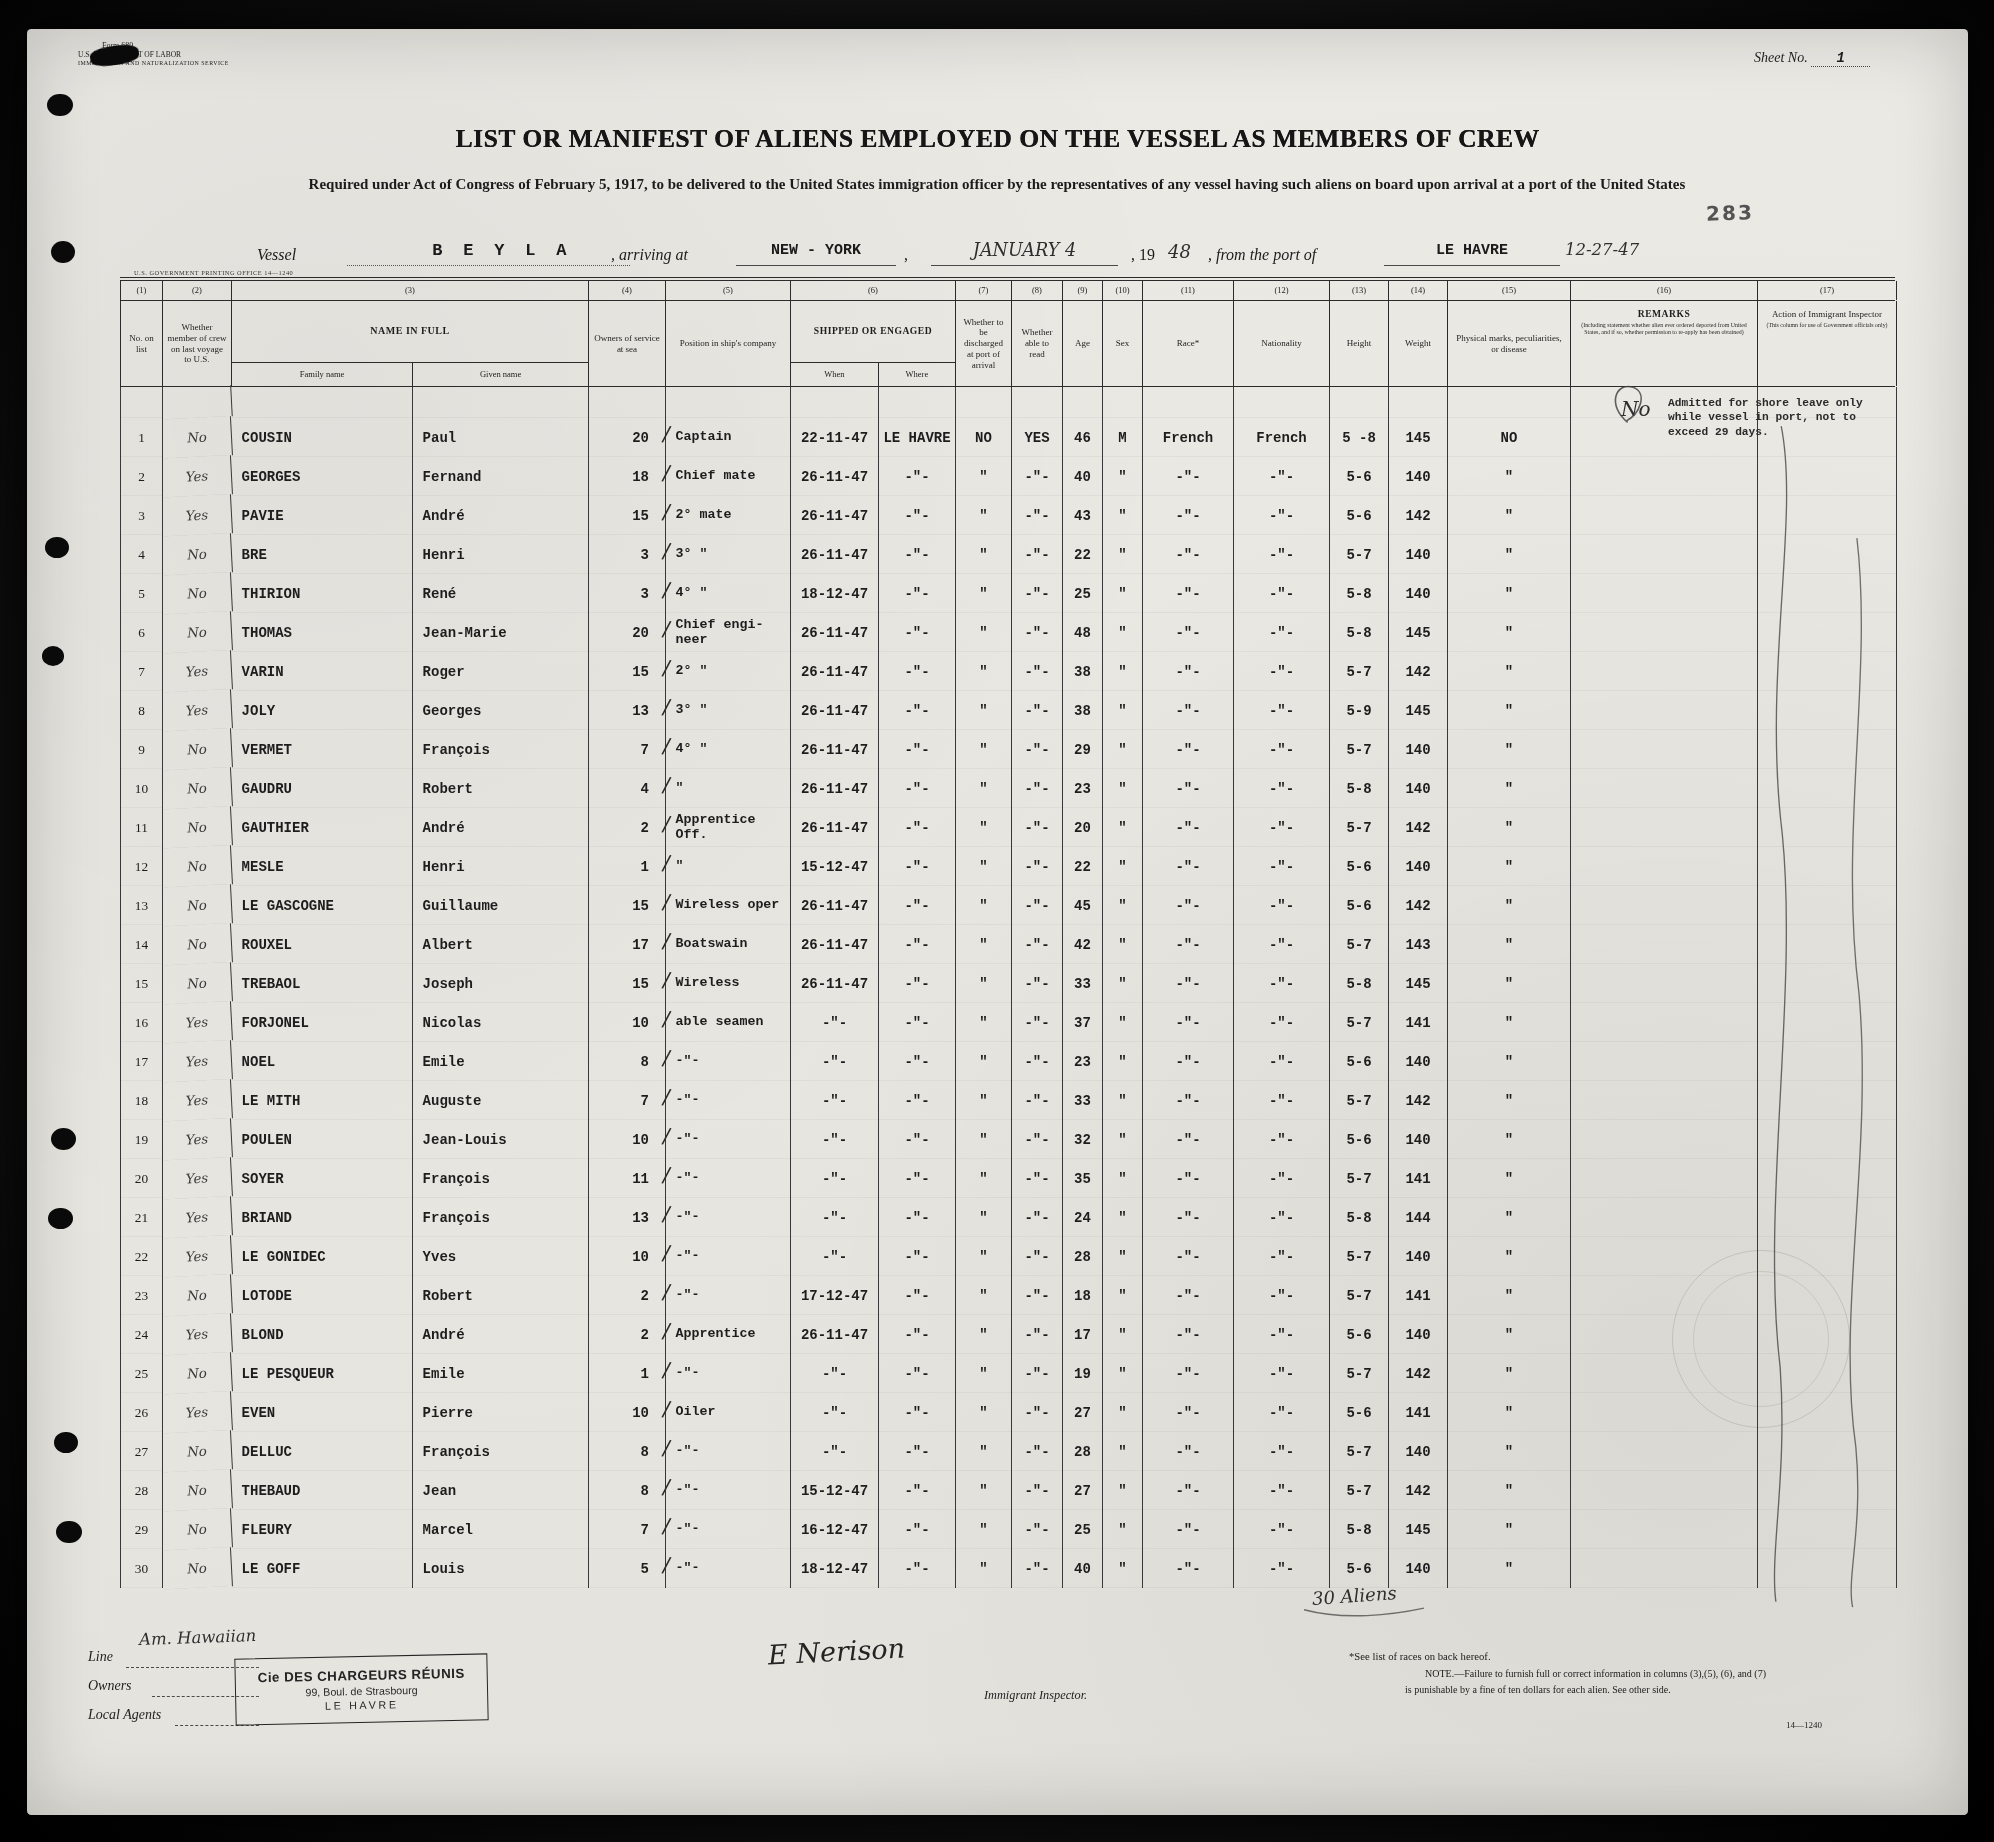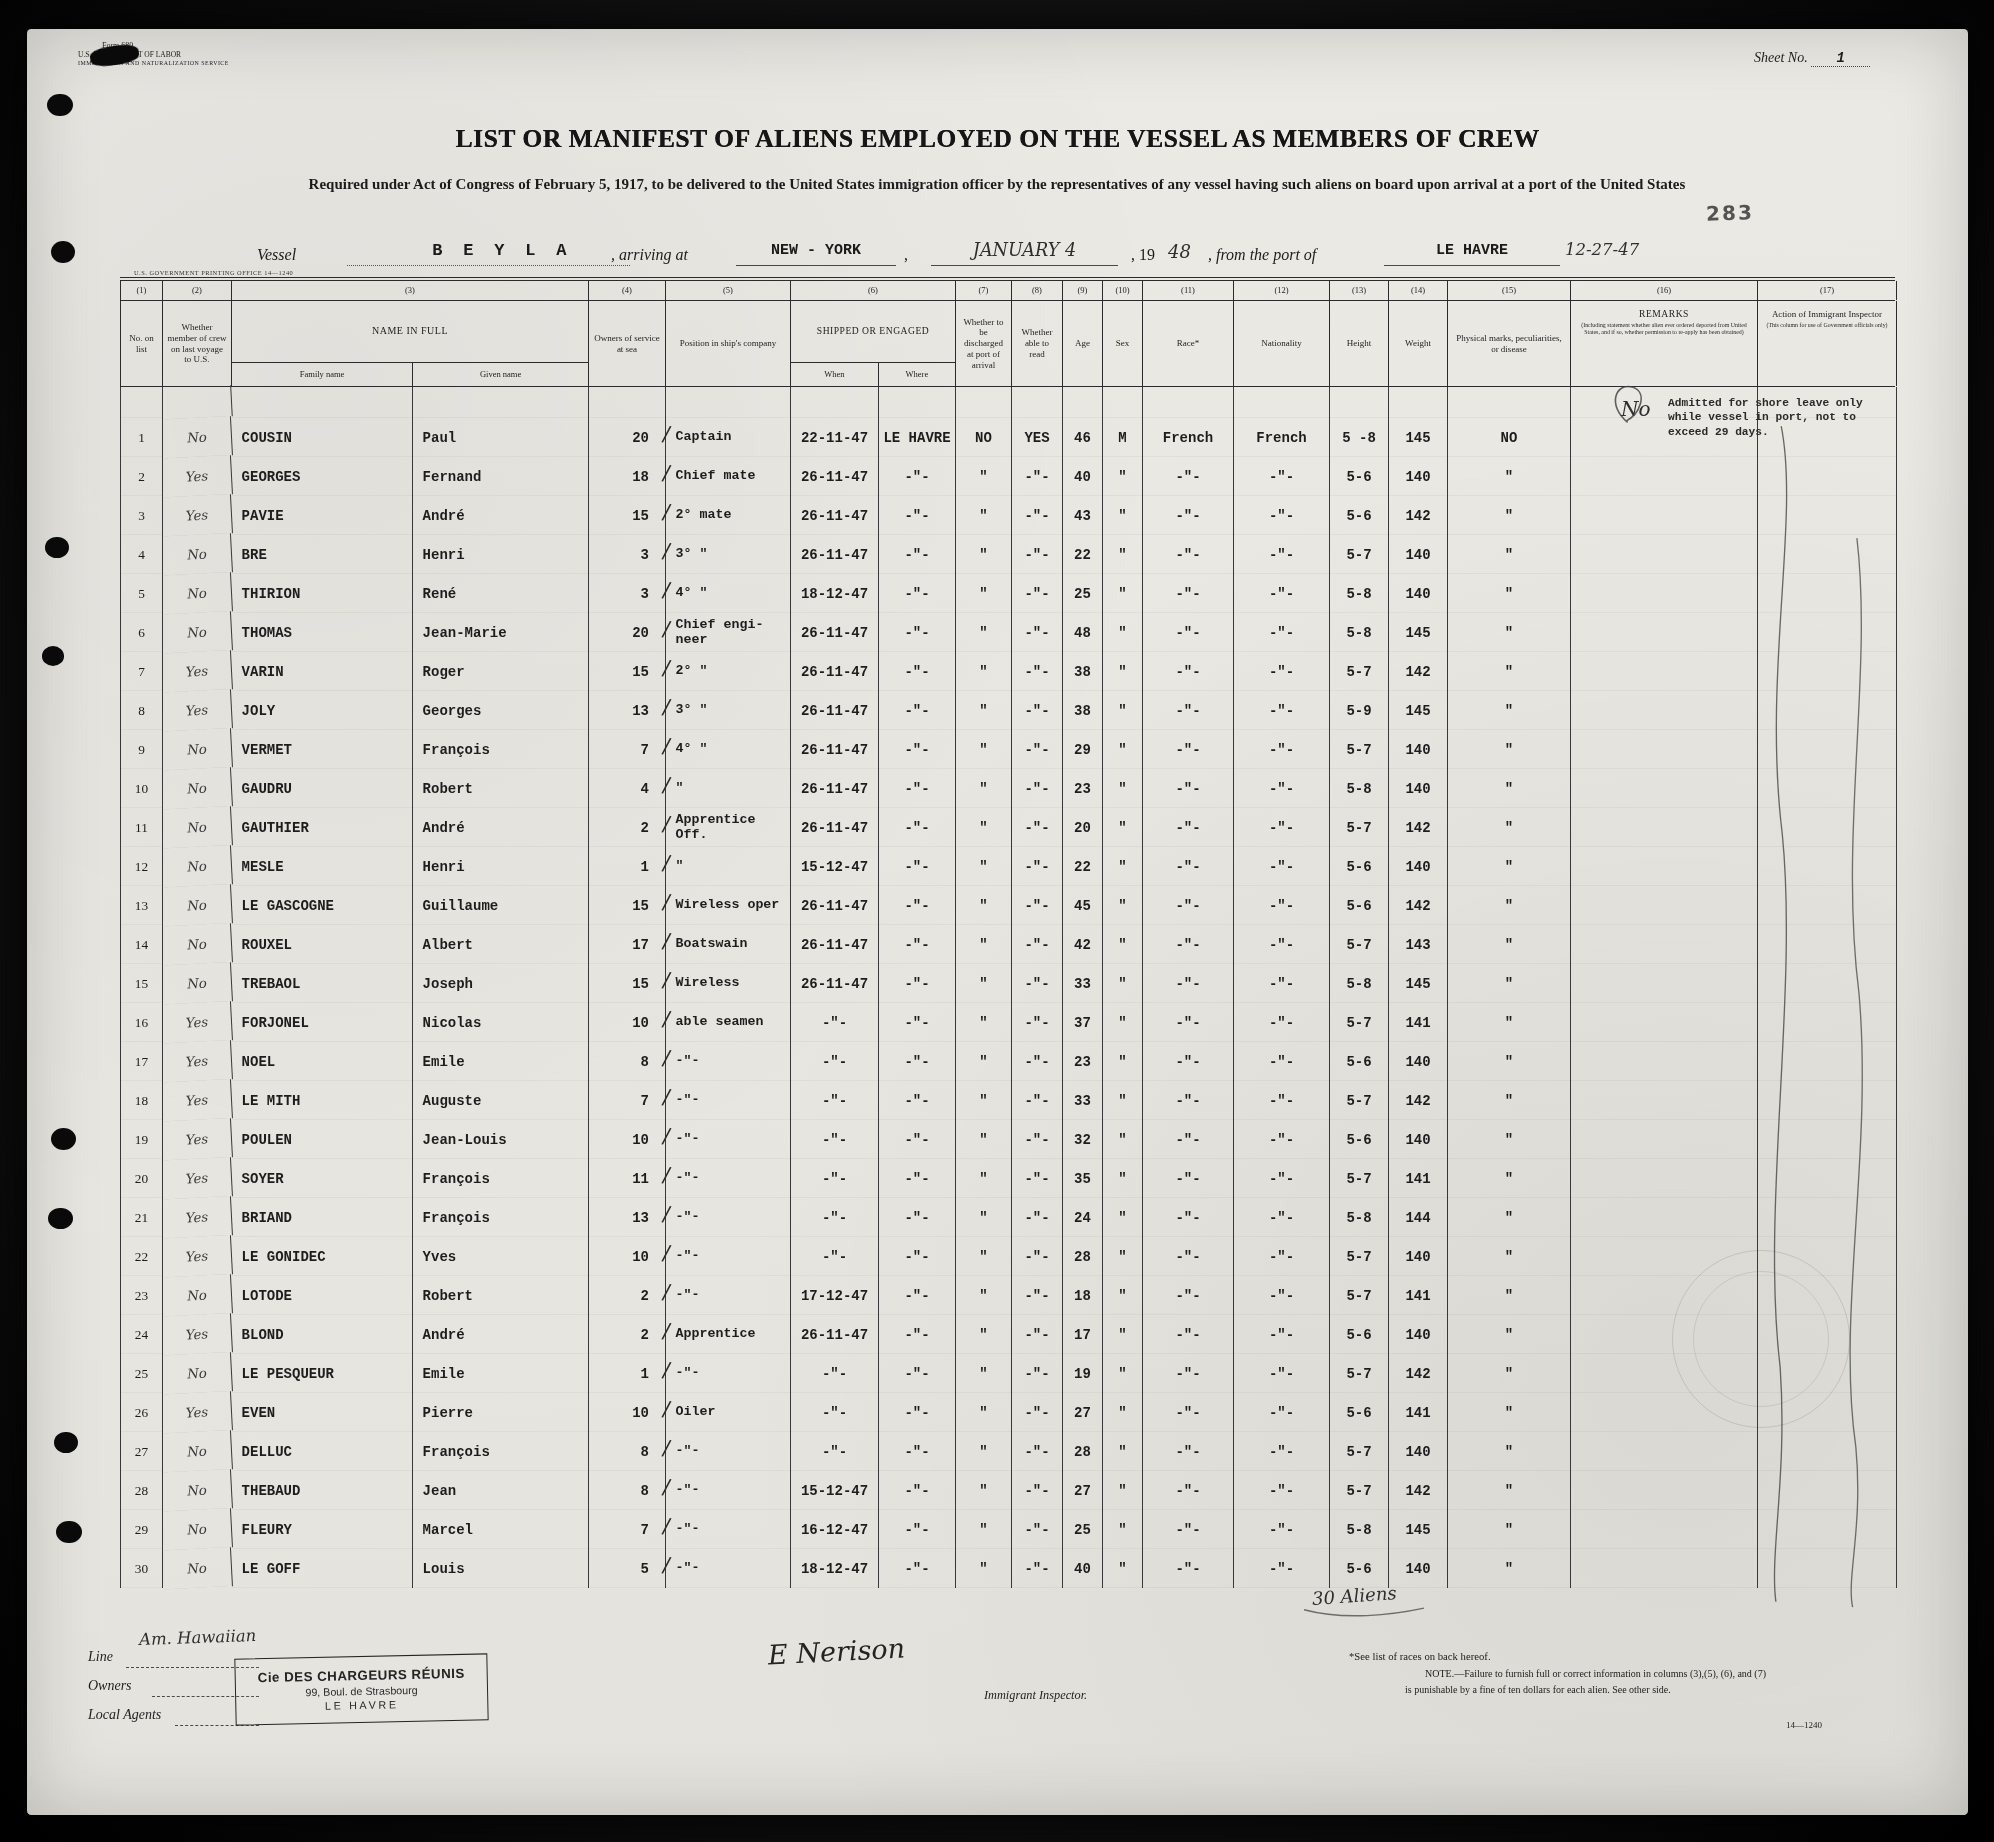--- a/index.html
+++ b/index.html
@@ -47,21 +47,21 @@
   .manifest-table::before{content:"";position:absolute;left:0;right:0;top:-4.3px;border-top:1.1px solid #2b2b2b;}
   .num-row{display:grid;grid-template-columns:var(--cols);border-bottom:0.5px solid #2b2b2b;}
   .num-row .hcell{height:19px;line-height:19px;text-align:center;font-size:8.5px;border-right:0.5px solid #2b2b2b;color:#222;}
   .num-row .hcell:first-child{border-left:0.5px solid #2b2b2b;}
   .label-row{display:grid;grid-template-columns:var(--cols);height:85px;border-bottom:1.1px solid #2b2b2b;}
   .label-row .hcell{border-right:0.5px solid #2b2b2b;position:relative;display:flex;flex-direction:column;font-size:9px;color:#1e1e1e;}
   .label-row .hcell:first-child{border-left:0.5px solid #2b2b2b;}
   .lbl-main{flex:1;display:flex;align-items:center;justify-content:center;text-align:center;padding:3.2px 4.3px;line-height:10.7px;}
   .sm{font-size:8px;}
   .xs{font-size:7.5px;}
-  .caps{letter-spacing:0.5px;}
+  .caps{letter-spacing:0.5px;font-weight:bold;}
   .sub-split{height:23.5px;border-top:0.5px solid #2b2b2b;display:flex;}
   .sub-split > div{display:flex;align-items:center;justify-content:center;font-size:8.5px;}
   .sub-split > div:first-child{border-right:0.5px solid #2b2b2b;text-align:right;}
   .tiny-note{font-size:5.9px;line-height:7px;text-align:center;padding:0 5.3px 5.3px 5.3px;color:#2a2a2a;}
   .remarks-cell .lbl-main{flex:0 0 auto;padding-top:7.5px;}
   .remarks-cell .tiny-note{flex:1;}
 
   .tbody{position:relative;}
   .trow{display:grid;grid-template-columns:var(--cols);height:39px;}
   .trow.spacer{height:31px;}

